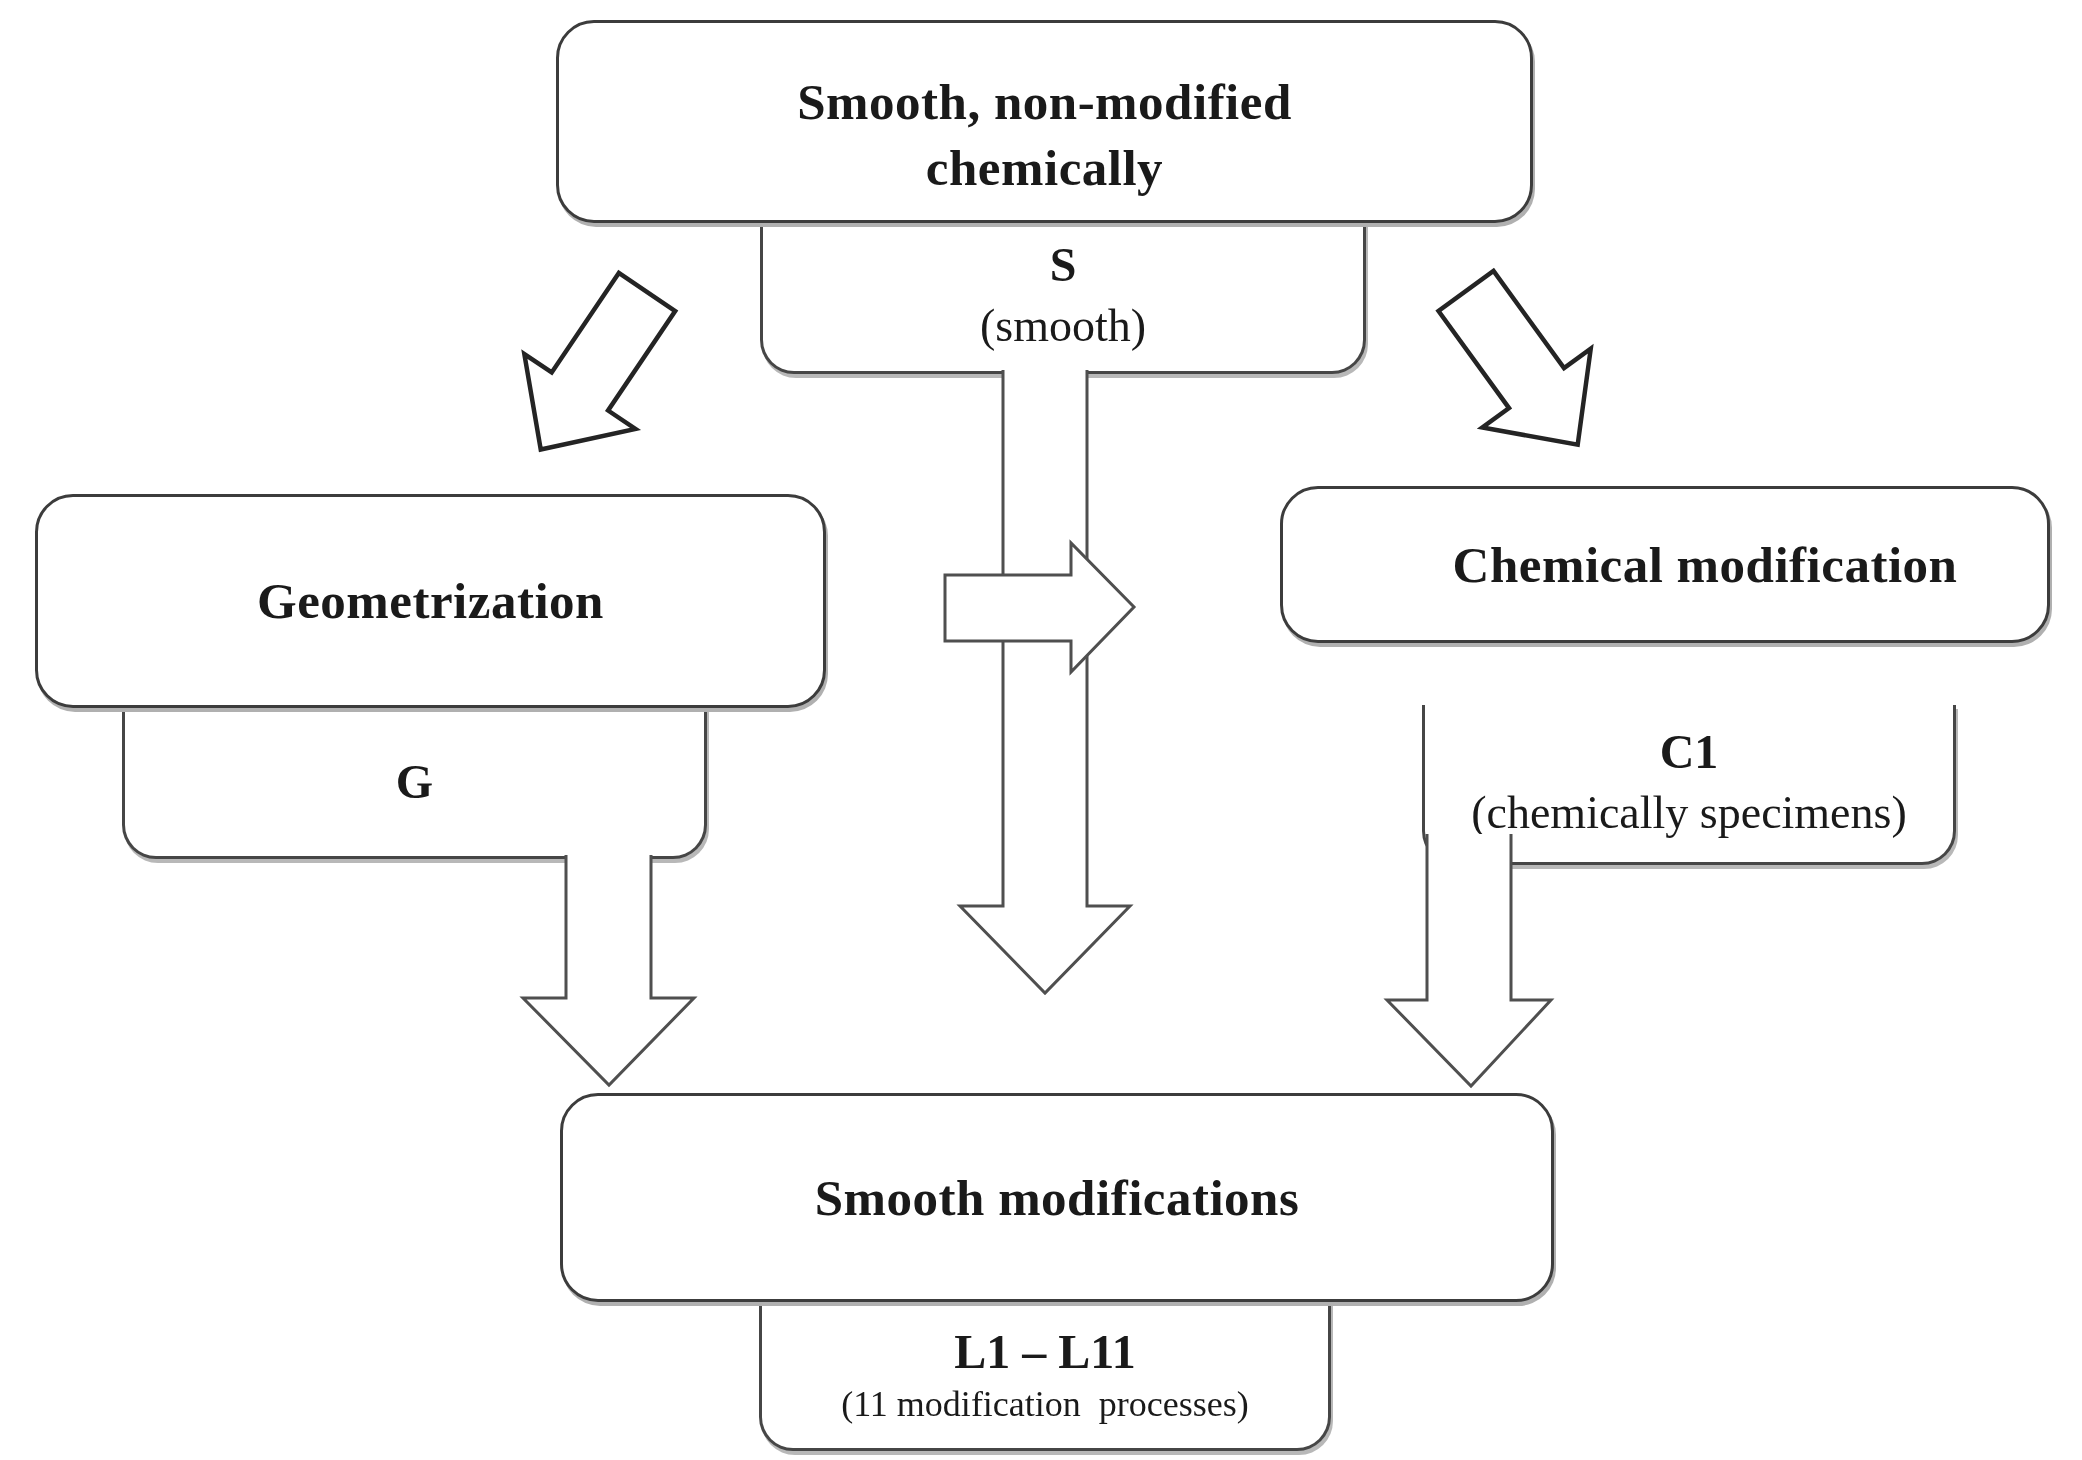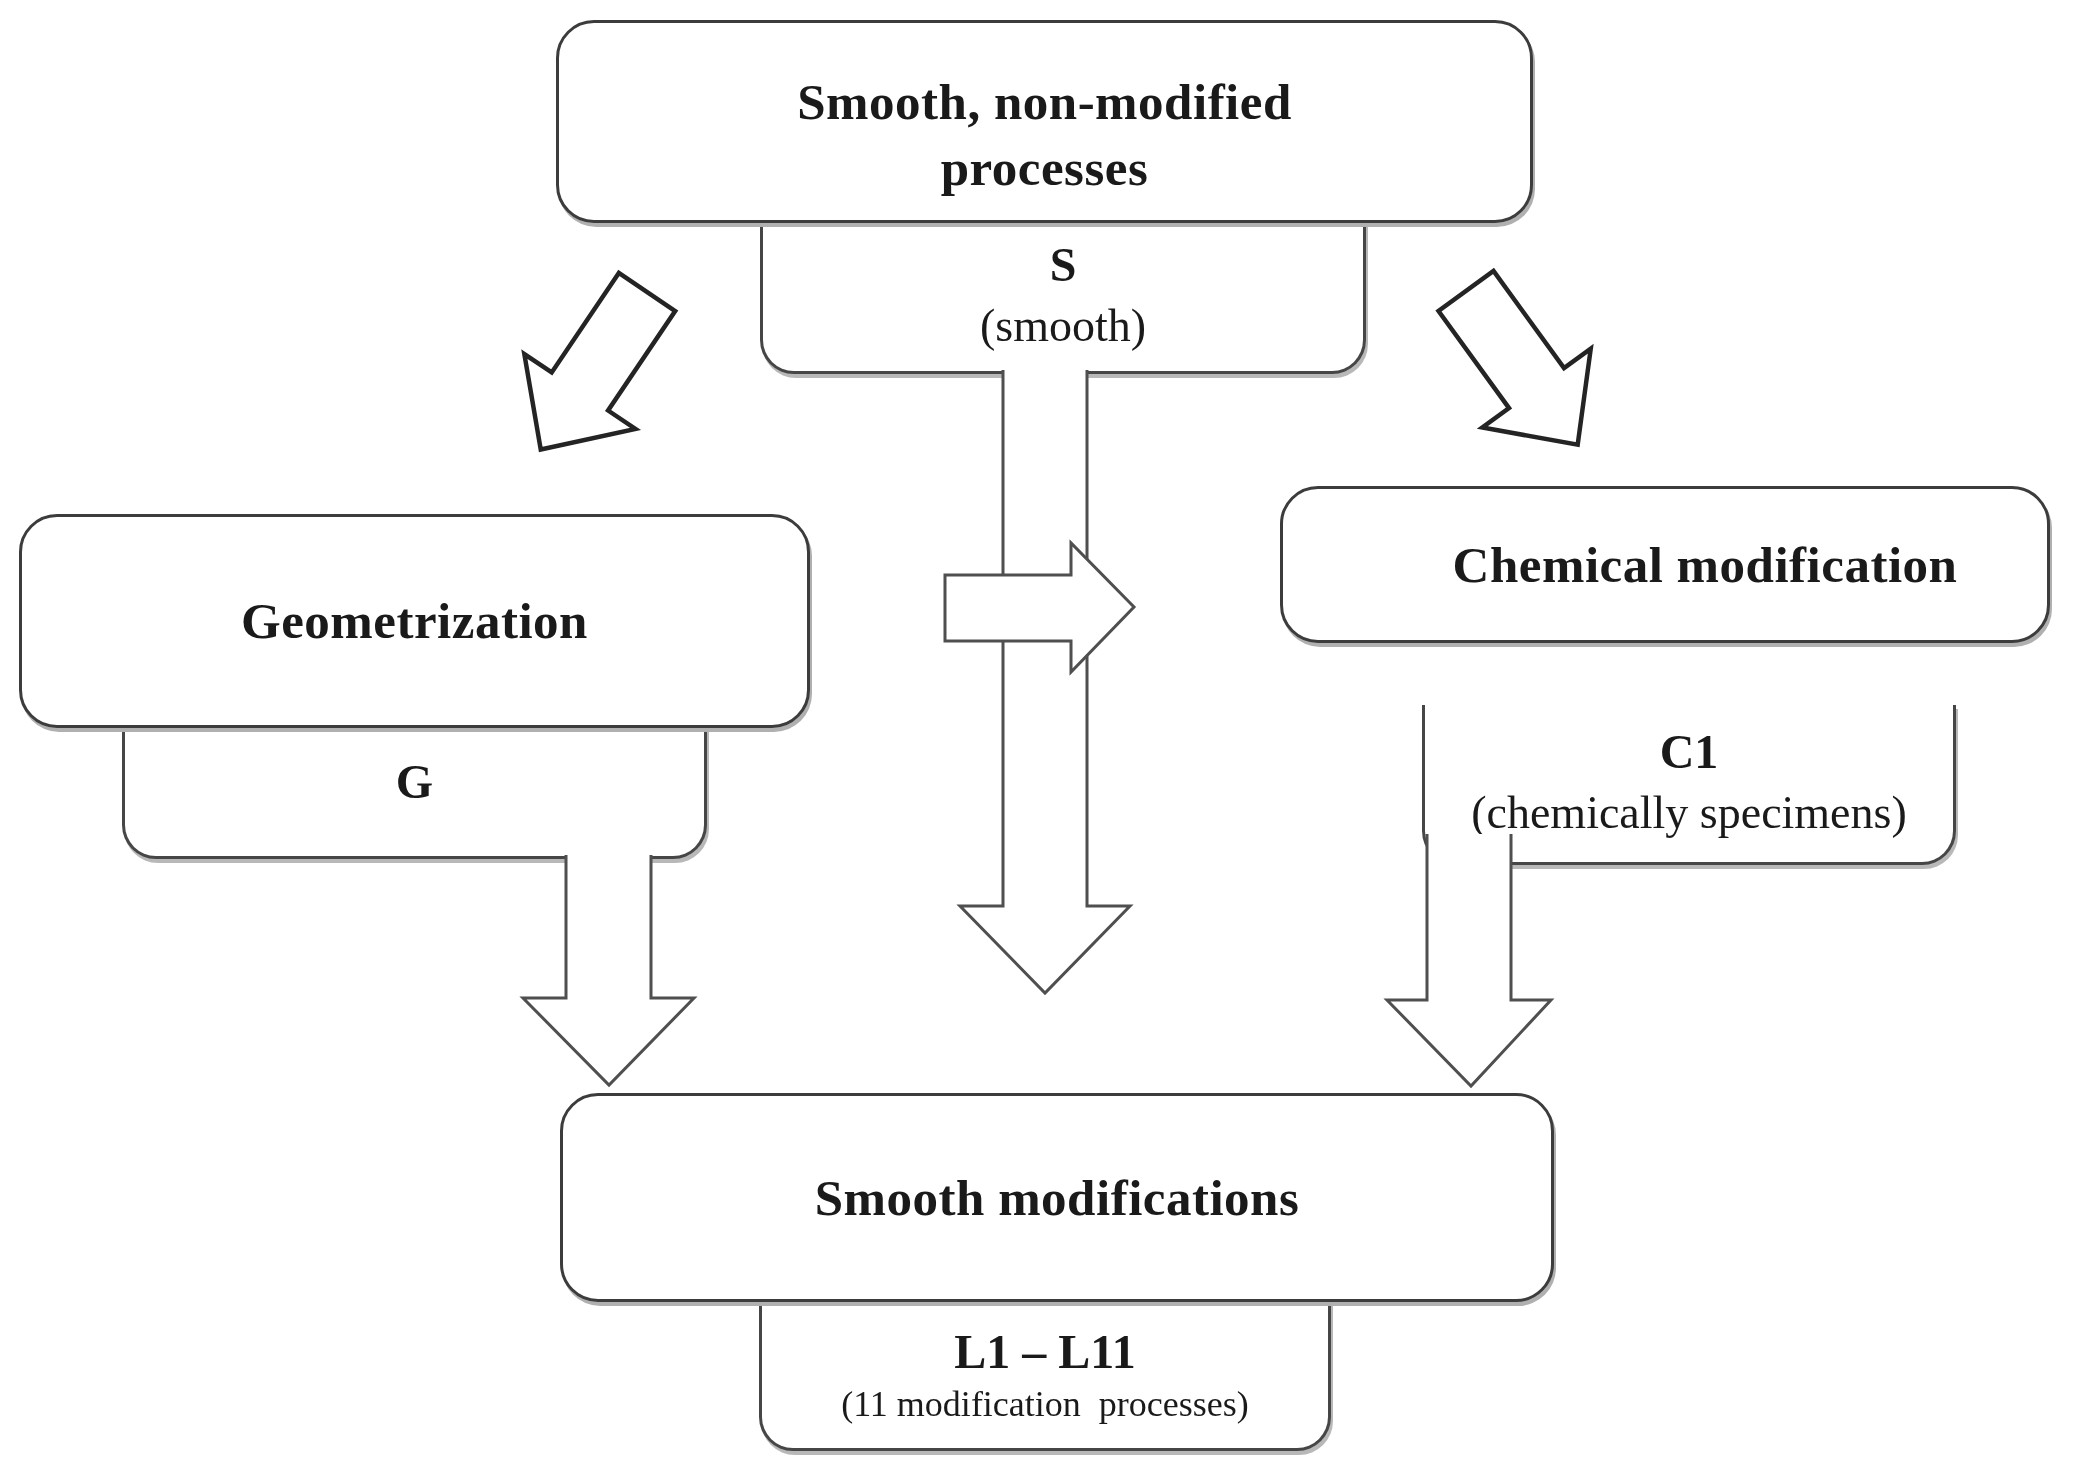--- a/index.html
+++ b/index.html
@@ -46,21 +46,21 @@
     text-align:center;
     z-index:1;
     box-sizing:border-box;
   }
   .tab .tag{font-weight:bold;font-size:48px;line-height:58px;}
   .tab .note{font-size:46px;line-height:64px;}
   .tab .note-small{font-size:36px;line-height:46px;white-space:pre;}
 
   #box-source   {left:556px;  top:20px;   width:977px; height:203px; padding-top:26px;}
   #tab-source   {left:760px;  top:223px;  width:606px; height:151px;}
-  #box-geo      {left:19px;   top:494px;  width:791px; height:214px;margin-top:20px;}
+  #box-geo      {left:35px;   top:494px;  width:791px; height:214px;}
   #tab-geo      {left:122px;  top:708px;  width:585px; height:151px;}
   #box-chem     {left:1280px; top:486px;  width:770px; height:157px; padding-left:80px;}
   #tab-chem     {left:1422px; top:677px;  width:534px; height:160px;margin-top:28px;}
   #box-laser    {left:560px;  top:1093px; width:994px; height:209px;}
   #tab-laser    {left:759px;  top:1302px; width:572px; height:149px;}
 
   
   svg.arrow-layer{
     position:absolute;left:0;top:0;width:2082px;height:1460px;
     z-index:5;pointer-events:none;
@@ -69,21 +69,21 @@
   .d-arrow{fill:#ffffff;stroke:#242424;stroke-width:4.5;stroke-linejoin:miter;}
 </style>
 </head>
 <body>
 
 <div class="canvas">
 
   <div class="box" id="box-source">
     <div class="title">
       <span>Smooth, non-modified</span><br>
-      <span>processes</span>
+      <span>chemically</span>
     </div>
   </div>
   <div class="tab" id="tab-source">
     <div class="tag">S</div>
     <div class="note">(smooth)</div>
   </div>
 
   <div class="box" id="box-geo">
     <div class="title">Geometrization</div>
   </div>

